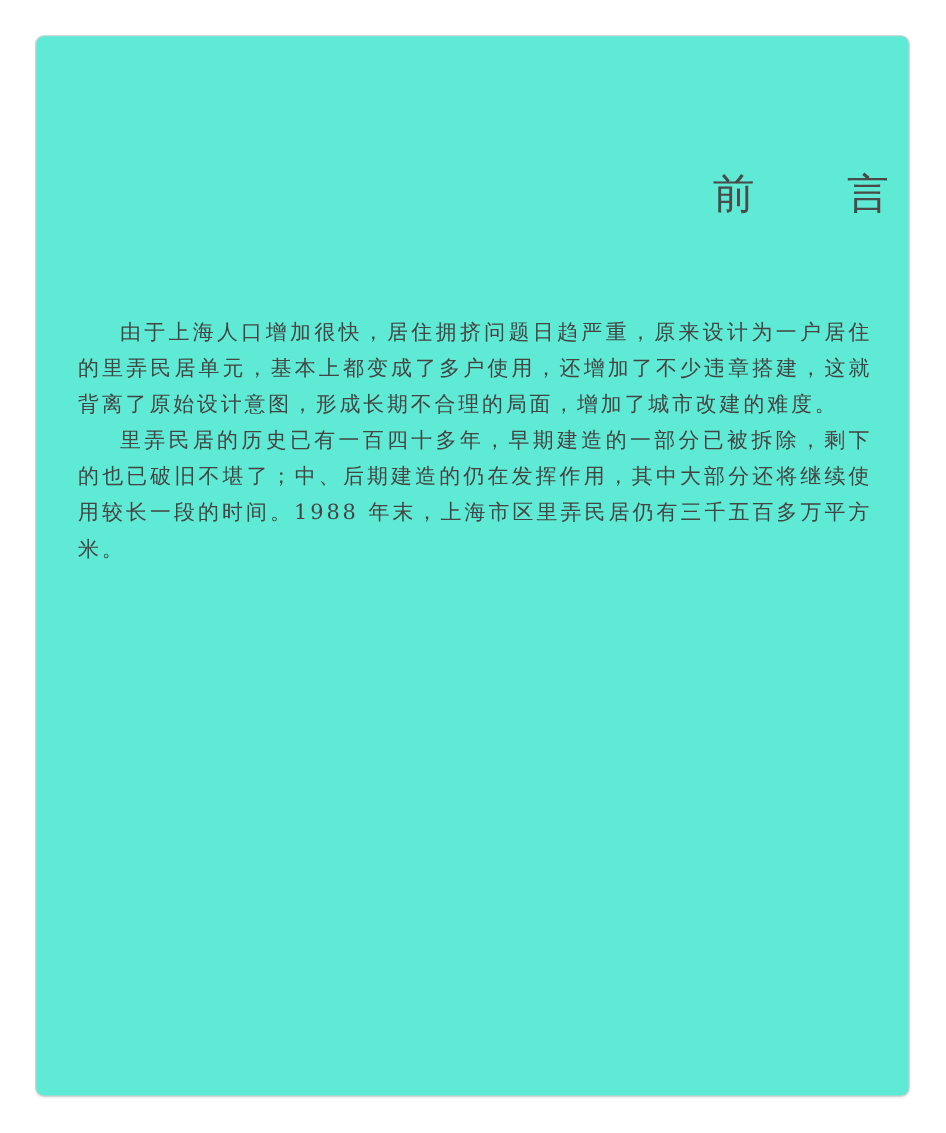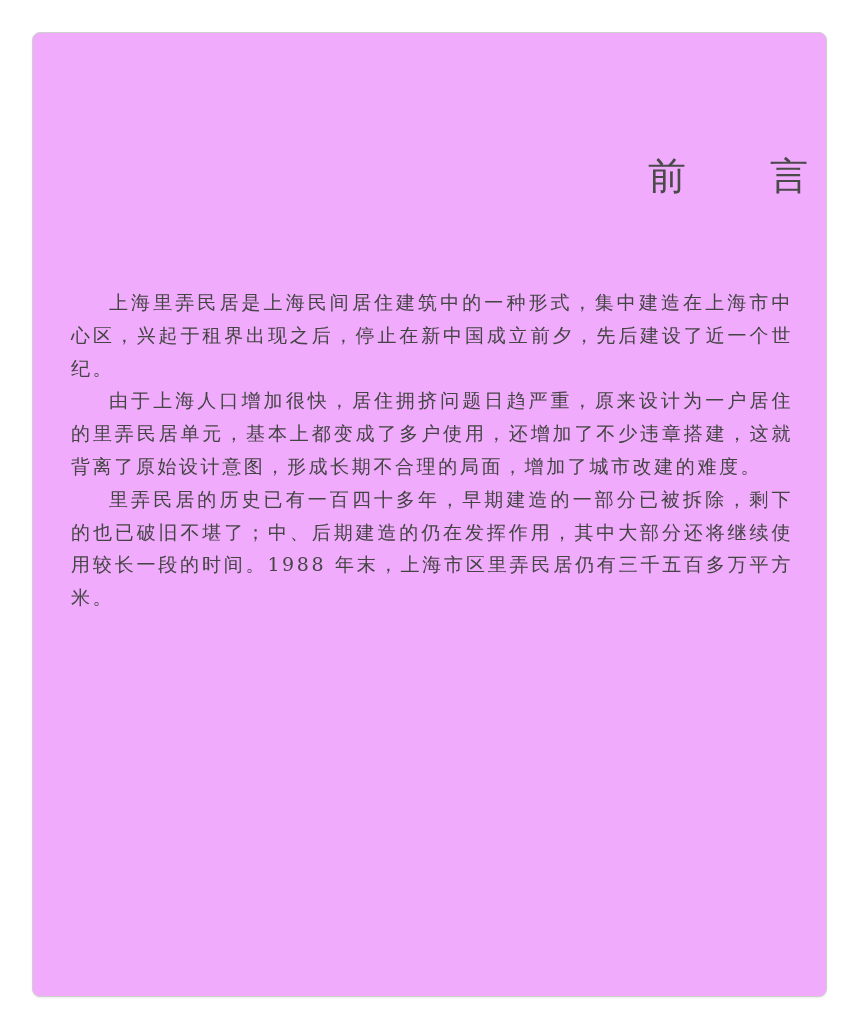--- a/index.html
+++ b/index.html
@@ -15,21 +15,21 @@
       font-family: "DejaVu Serif", "Liberation Serif", serif;
     }
     .page {
       position: absolute;
       left: 32px;
       top: 32px;
       width: 793px;
       height: 963px;
       border: 1.5px solid #cfcfcf;
       border-radius: 8px;
-      background: #f0abfc;
+      background: #5eead4;
       box-shadow: 0 1px 2px rgba(0,0,0,0.08);
     }
     .title {
       position: absolute;
       right: 18px;
       top: 96px;
       font-size: 38px;
       color: #4a4a4a;
       letter-spacing: 36px;
       margin-right: -36px;
@@ -51,17 +51,16 @@
       margin: 0;
       text-indent: 2em;
     }
   </style>
 </head>
 <body>
 
 <div class="page">
   <h1 class="title">前 言</h1>
   <div class="body-text">
-    <p>上海里弄民居是上海民间居住建筑中的一种形式，集中建造在上海市中心区，兴起于租界出现之后，停止在新中国成立前夕，先后建设了近一个世纪。</p>
     <p>由于上海人口增加很快，居住拥挤问题日趋严重，原来设计为一户居住的里弄民居单元，基本上都变成了多户使用，还增加了不少违章搭建，这就背离了原始设计意图，形成长期不合理的局面，增加了城市改建的难度。</p>
     <p>里弄民居的历史已有一百四十多年，早期建造的一部分已被拆除，剩下的也已破旧不堪了；中、后期建造的仍在发挥作用，其中大部分还将继续使用较长一段的时间。1988 年末，上海市区里弄民居仍有三千五百多万平方米。</p>
   </div>
 </div>
 
 </body></html>

